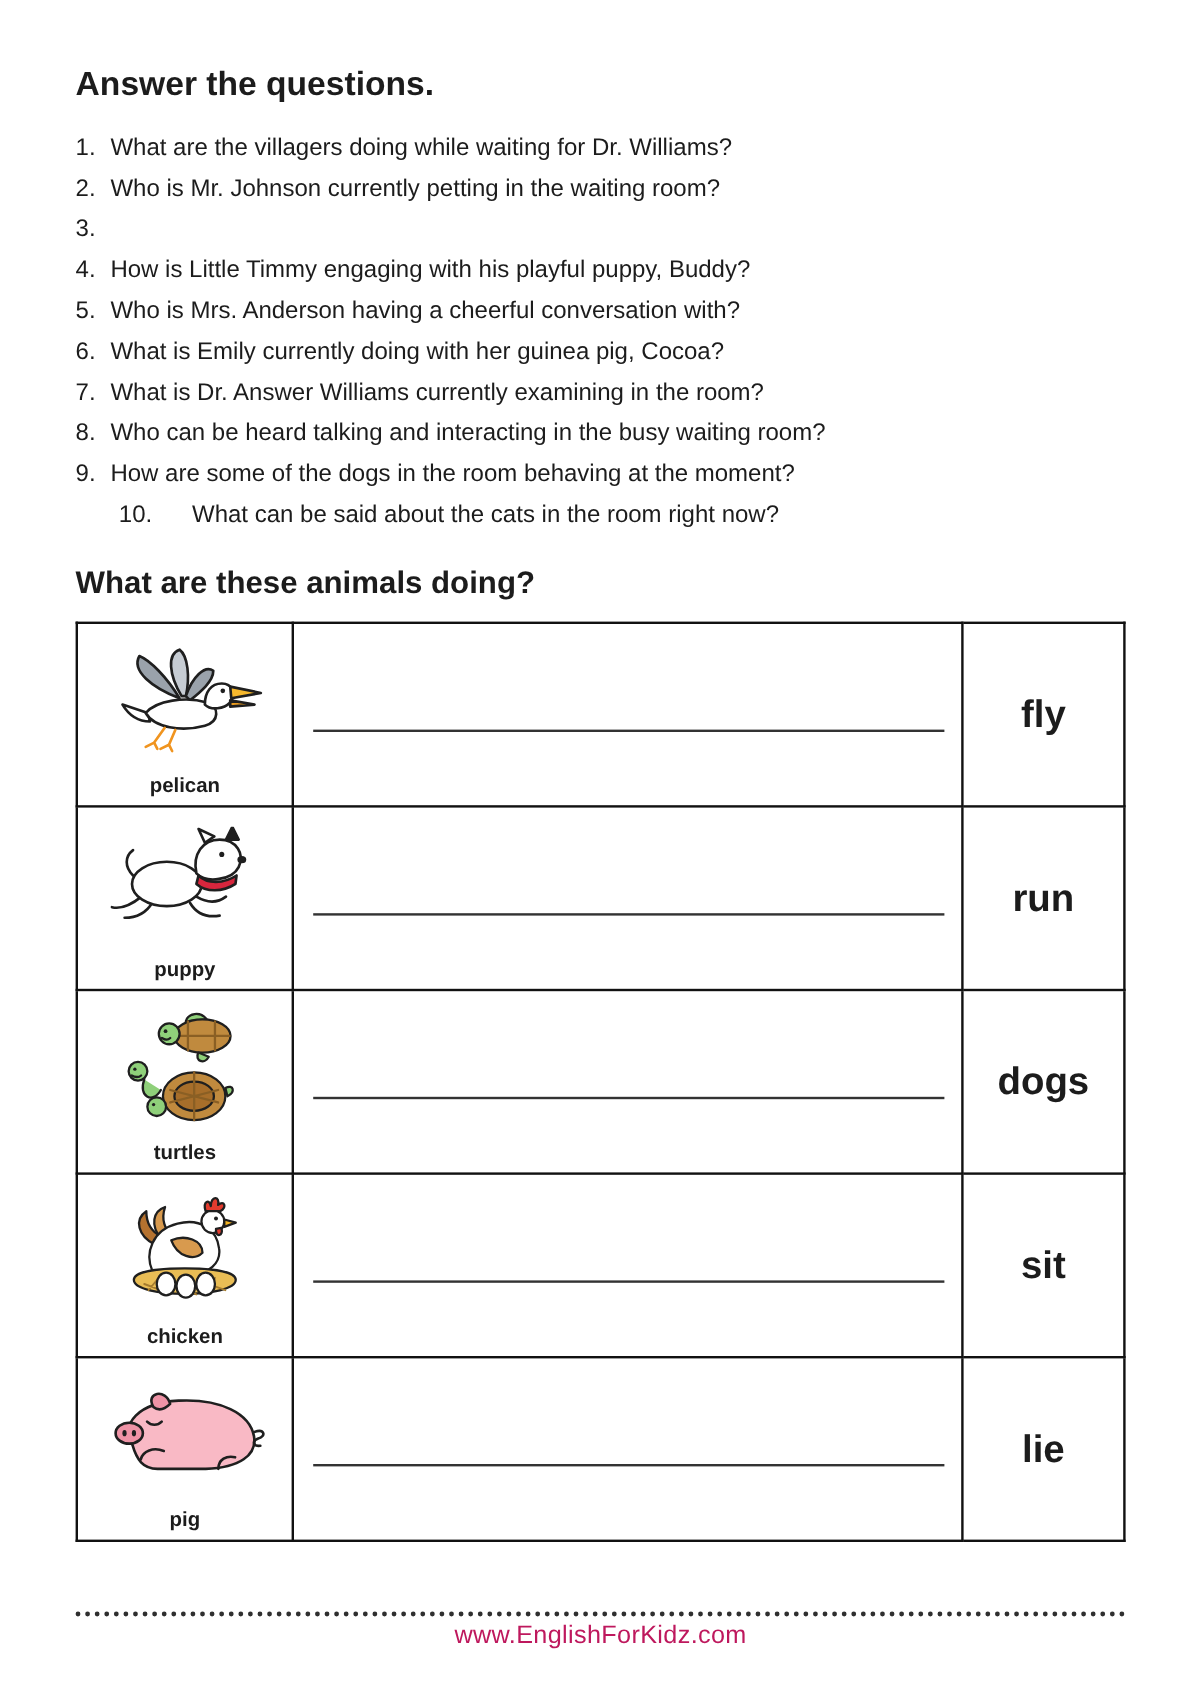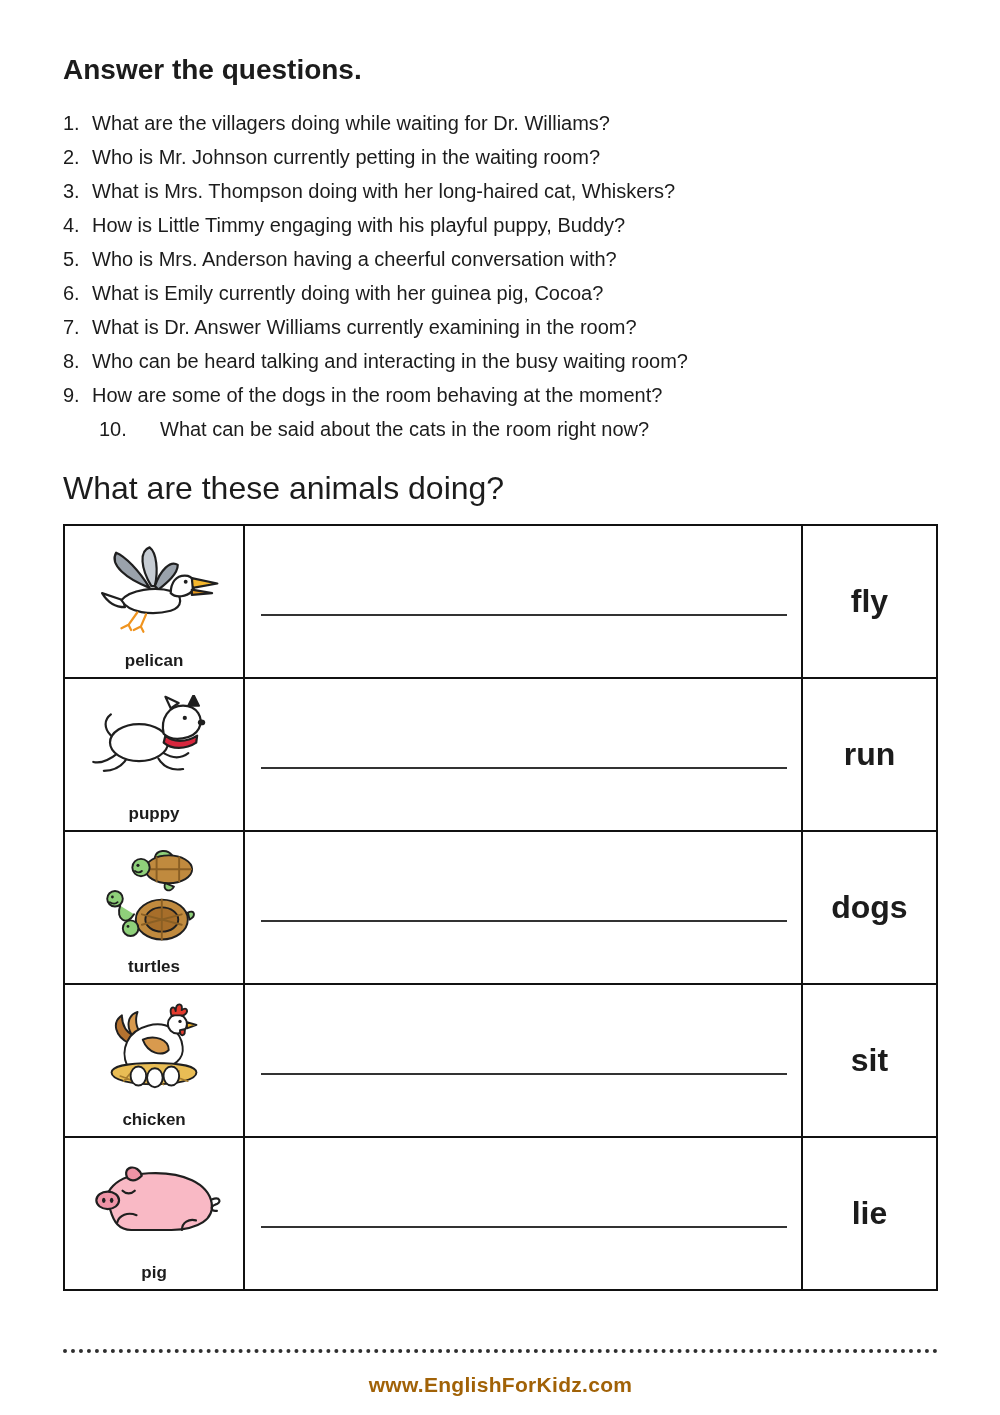--- a/index.html
+++ b/index.html
@@ -7,55 +7,54 @@
   .page {
     width: 1000px; height: 1415px; background: #ffffff;
     font-family: "Liberation Sans", sans-serif; color: #1c1c1c;
     padding: 56px 62px 0 63px; position: relative; overflow: hidden;
   }
   .h1 { font-size: 28px; font-weight: bold; line-height: 1; margin-bottom: 22px; }
   .questions { list-style: none; }
   .q { display: flex; font-size: 20px; line-height: 34px; }
   .qnum { flex: 0 0 auto; width: 29px; }
   .q:last-child .qnum { width: 61px; margin-left: 36px; }
-  .h2 { font-size: 32px; font-weight: normal; line-height: 1; margin-top: 26px; margin-bottom: 20px; }
+  .h2 { font-size: 26px; font-weight: bold; line-height: 1; margin-top: 26px; margin-bottom: 20px; }
   table.animals { border-collapse: collapse; width: 875px; table-layout: fixed; }
   table.animals, .animals td { border: 2.5px solid #111111; }
   .animals td { height: 153px; padding: 0; }
   td.c-img  { width: 176px; }
   td.c-line { width: 545px; vertical-align: middle; }
   td.c-verb { width: 132px; text-align: center; vertical-align: middle; }
   .cellstack { height: 100%; display: flex; flex-direction: column; align-items: center; }
   .imgwrap { flex: 1 1 auto; display: flex; align-items: center; justify-content: center; padding-top: 4px; }
   .caption { font-weight: bold; font-size: 17px; padding-bottom: 6px; }
   .blank { border-bottom: 2.5px solid #333333; margin: 0 14px 0 16px; position: relative; top: 13px; }
   .verb { font-size: 32px; font-weight: bold; }
   .dots { border-top: 4.5px dotted #2f2f2f; margin-top: 58px; width: 875px; }
-  .footer { width: 875px; text-align: center; font-weight: bold; font-size: 21px; color: #a16207; margin-top: 20px; letter-spacing: 0.3px; }
+  .footer { width: 875px; text-align: center; font-weight: normal; font-size: 21px; color: #be185d; margin-top: 4px; letter-spacing: 0.3px; }
   svg { display: block; }
 </style>
 </head>
 <body>
 
 <div class="page">
 
   <div class="h1">Answer the questions.</div>
 
   <ol class="questions">
     <li class="q">
       <span class="qnum">1.</span>
       <span class="qtext">What are the villagers doing while waiting for Dr. Williams?</span>
     </li>
     <li class="q">
       <span class="qnum">2.</span>
       <span class="qtext">Who is Mr. Johnson currently petting in the waiting room?</span>
     </li>
     <li class="q">
       <span class="qnum">3.</span>
-      <span class="qtext">What is Mrs. Thompson doing with her long-haired cat, Whiskers?</span>
     </li>
     <li class="q">
       <span class="qnum">4.</span>
       <span class="qtext">How is Little Timmy engaging with his playful puppy, Buddy?</span>
     </li>
     <li class="q">
       <span class="qnum">5.</span>
       <span class="qtext">Who is Mrs. Anderson having a cheerful conversation with?</span>
     </li>
     <li class="q">

